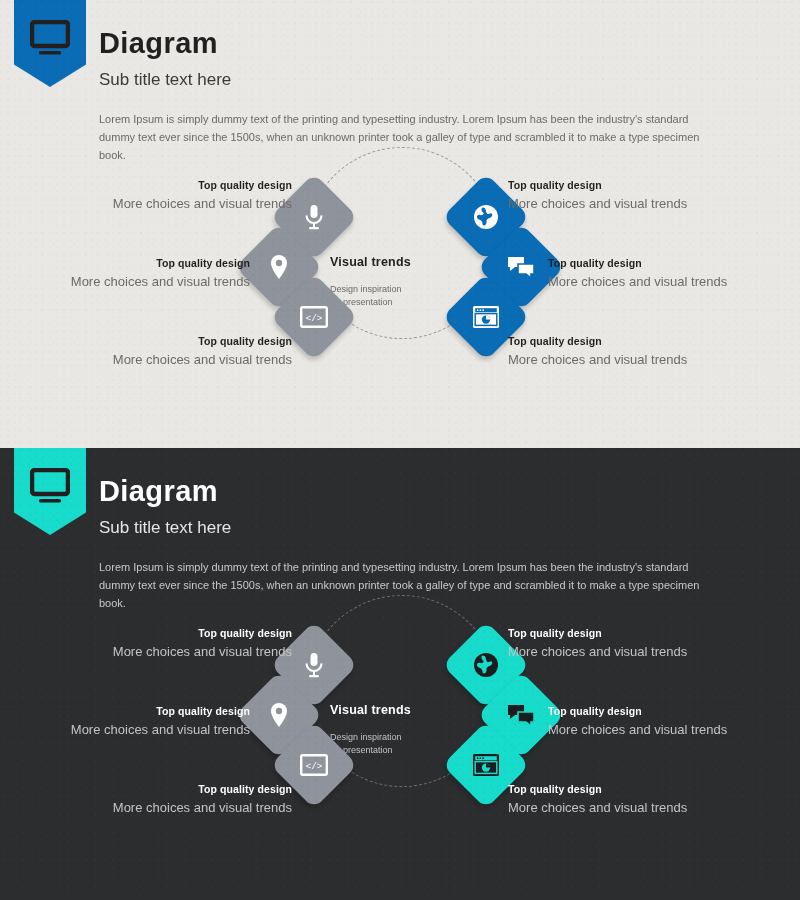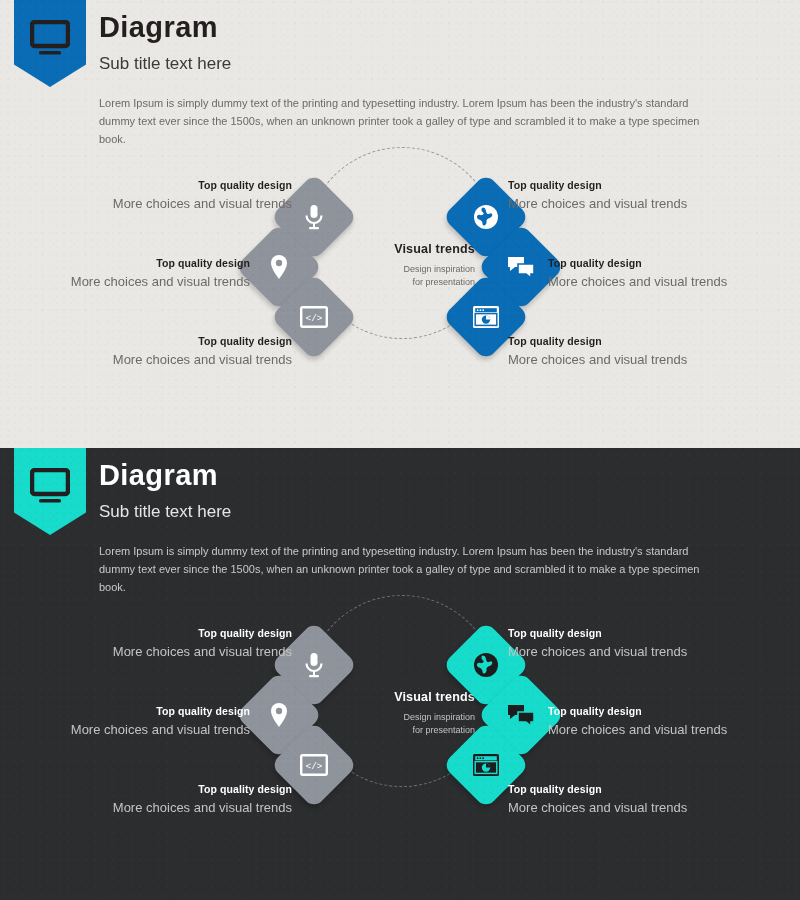--- a/index.html
+++ b/index.html
@@ -28,44 +28,44 @@
 
   
   .ribbon{
     position:absolute; left:14px; top:0; width:72px; height:87px;
     clip-path:polygon(0 0,100% 0,100% 74%,50% 100%,0 74%);
   }
   .ribbon-blue{ background:#0a6cb5; }
   .ribbon-teal{ background:#17dbcb; }
   .ribbon svg{ position:absolute; left:16px; top:20px; }
 
-  .head-text{ position:absolute; left:99px; top:12px; width:660px; }
+  .head-text{ position:absolute; left:99px; top:28px; width:660px; }
   .title{ font-size:29px; font-weight:bold; letter-spacing:.4px; line-height:1.05; }
   .subtitle{ font-size:17px; line-height:1.45; margin-top:10px; font-weight:300; }
   .body-copy{ font-size:11px; line-height:1.62; margin-top:18px; width:612px; }
 
   .panel-light .title{ color:#231f20; }
   .panel-light .subtitle{ color:#3c3a38; }
   .panel-light .body-copy{ color:#6c6a67; }
   .panel-dark  .title{ color:#ffffff; }
   .panel-dark  .subtitle{ color:#e6e6e6; }
   .panel-dark  .body-copy{ color:#c9c9c9; }
 
   
   .diagram{ position:absolute; left:0; top:150px; width:800px; height:260px; }
 
   .dash-circle{
     position:absolute; left:306px; top:-3px; width:192px; height:192px;
     border-radius:50%; border:1px dashed #9a9893;
   }
   .panel-dark .dash-circle{ border-color:#6e7073; }
 
-  .center-block{ position:absolute; left:330px; top:92px; width:145px; text-align:right; }
+  .center-block{ position:absolute; left:330px; top:105px; width:145px; text-align:left; }
   .center-title{ font-size:12.5px; font-weight:bold; letter-spacing:.2px; }
-  .center-sub{ font-size:9px; line-height:1.45; margin-top:7px; }
+  .center-sub{ font-size:9px; line-height:1.45; margin-top:14px; }
   .panel-light .center-title{ color:#231f20; }
   .panel-light .center-sub{ color:#6c6a67; }
   .panel-dark  .center-title{ color:#ffffff; }
   .panel-dark  .center-sub{ color:#c4c4c4; }
 
   
   .dia{
     position:absolute; width:62px; height:62px; border-radius:11px;
     transform:rotate(45deg);
     box-shadow:2px 3px 5px rgba(0,0,0,.20);

